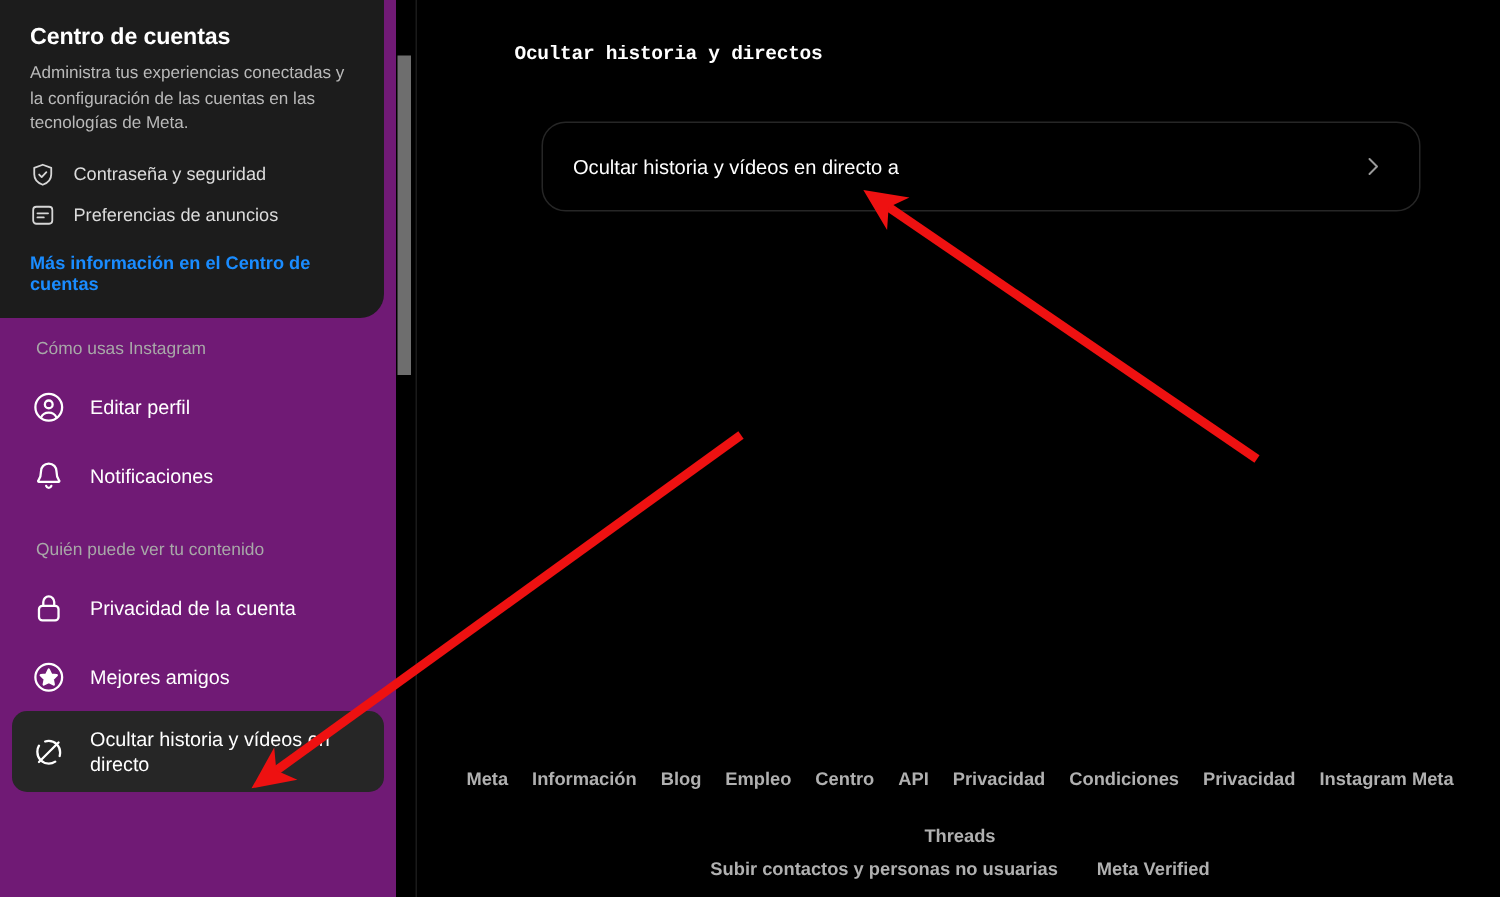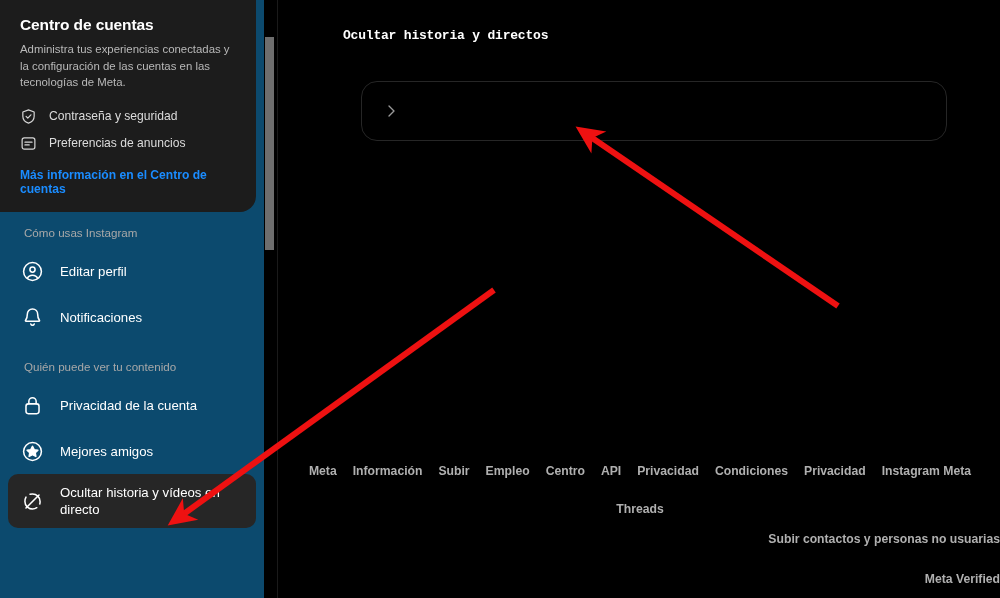--- a/index.html
+++ b/index.html
@@ -19,21 +19,21 @@
     height: 598px;
     background: #000000;
   }
 
   
   #sidebar {
     position: absolute;
     left: 0; top: 0;
     width: 264px;
     height: 598px;
-    background: #0c4a6e;
+    background: #701a75;
     overflow: hidden;
   }
 
   
   #accounts-center-card {
     position: absolute;
     left: 0; top: -10px;
     width: 256px;
     padding: 18px 16px 16px 20px;
     background: #1c1c1c;
@@ -190,21 +190,21 @@
   }
   #footer-row-1, #footer-row-2 {
     display: flex;
     flex-wrap: wrap;
     justify-content: center;
     align-items: flex-end;
     gap: 16px;
     line-height: 22px;
     font-weight: bold;
   }
-  #footer-row-2 { gap: 18px; margin-top: 8px; flex-direction: column; }
+  #footer-row-2 { gap: 26px; margin-top: 0px; }
   .footer-link {
     font-size: 12.2px;
     color: #b0b0b0;
     cursor: pointer;
     text-decoration: none;
     white-space: nowrap;
   }
 
   
   #annotations {
@@ -314,35 +314,36 @@
 
   <div id="sidebar-scrollbar-thumb"></div>
   <div id="divider-line"></div>
 
   <div id="main">
 
     <div id="page-title">Ocultar historia y directos</div>
 
     <div id="settings-card">
       <div id="settings-row">
+        <span class="row-label">Ocultar historia y vídeos en directo a</span>
         <span class="row-chevron">
           <svg width="16" height="16" viewBox="0 0 24 24" fill="none" stroke="#9a9a9a" stroke-width="2" stroke-linecap="round" stroke-linejoin="round">
             <path d="M9 4.5 16.5 12 9 19.5"></path>
           </svg>
         </span>
       </div>
     </div>
 
   </div>
 
   <div id="footer">
     <div id="footer-row-1">
       <a class="footer-link" href="#">Meta</a>
       <a class="footer-link" href="#">Información</a>
-      <a class="footer-link" href="#">Subir</a>
+      <a class="footer-link" href="#">Blog</a>
       <a class="footer-link" href="#">Empleo</a>
       <a class="footer-link" href="#">Centro</a>
       <a class="footer-link" href="#">API</a>
       <a class="footer-link" href="#">Privacidad</a>
       <a class="footer-link" href="#">Condiciones</a>
       <a class="footer-link" href="#">Privacidad</a>
       <a class="footer-link" href="#">Instagram Meta</a>
       <a class="footer-link" href="#">Threads</a>
     </div>
     <div id="footer-row-2">

